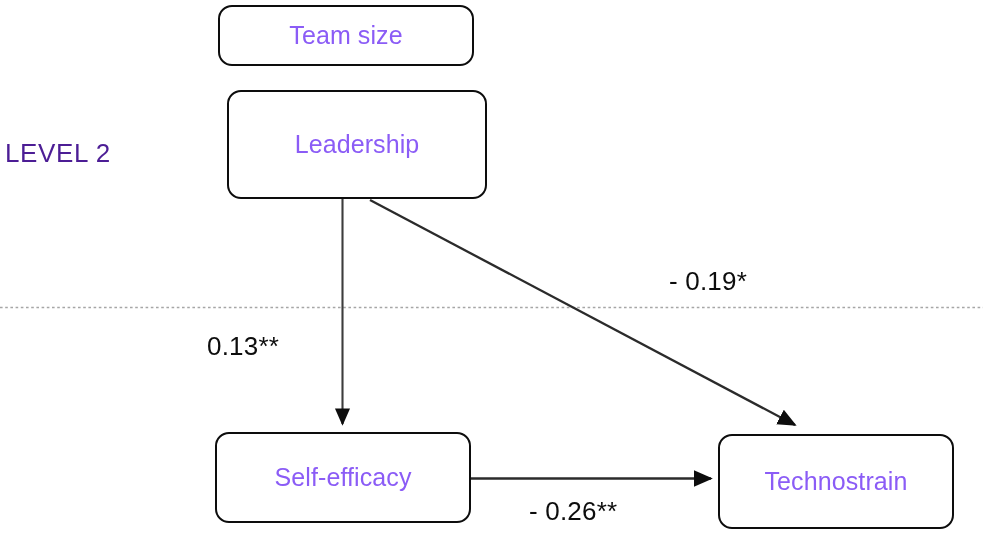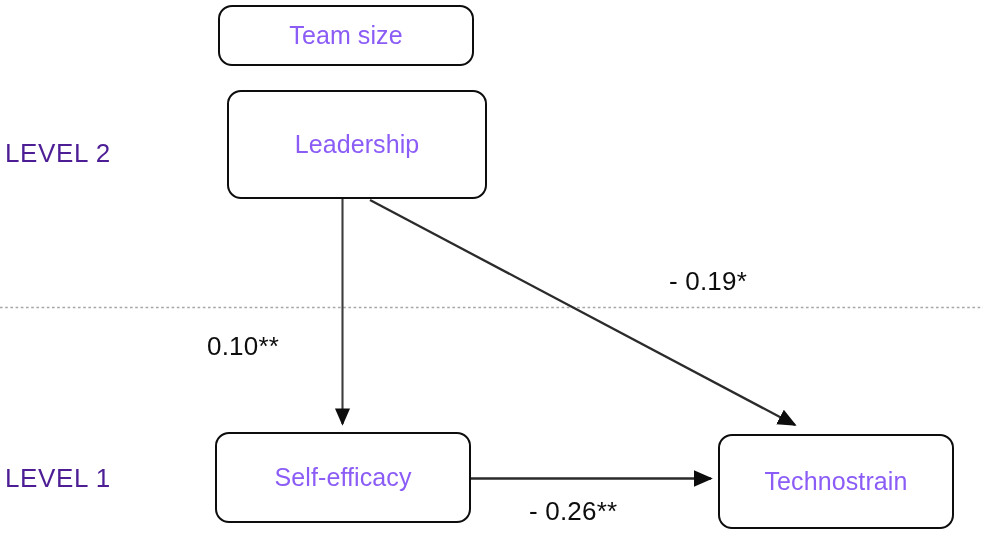--- a/index.html
+++ b/index.html
@@ -83,37 +83,36 @@
     <line x1="0" y1="307.5" x2="983" y2="307.5" stroke="#a6a6a6" stroke-width="1.6" stroke-dasharray="2.6 2.6" stroke-linecap="butt"></line>
 
     <line x1="342.5" y1="199" x2="342.5" y2="424" stroke="#3d3d3d" stroke-width="2.1" marker-end="url(#arrowhead)"></line>
 
     <line x1="370" y1="200" x2="795" y2="425" stroke="#2b2b2b" stroke-width="2.3" marker-end="url(#arrowhead)"></line>
 
     <line x1="471" y1="478.5" x2="711" y2="478.5" stroke="#2b2b2b" stroke-width="2.3" marker-end="url(#arrowhead)"></line>
   </svg>
 
   <div class="level-label level-2">LEVEL 2</div>
-  <div class="level-label level-1">LEVEL 1</div>
 
   <div class="node node-team-size">
     <span>Team size</span>
   </div>
 
   <div class="node node-leadership">
     <span>
       <span>Leadership</span><br>
     </span>
   </div>
 
   <div class="node node-self-eff">
     <span>Self-efficacy</span>
   </div>
 
   <div class="node node-technostrain">
     <span>Technostrain</span>
   </div>
 
-  <div class="edge-label label-013">0.10**</div>
+  <div class="edge-label label-013">0.13**</div>
   <div class="edge-label label-019">- 0.19*</div>
   <div class="edge-label label-048">- 0.26**</div>
 
 </div>
 
 </body></html>

